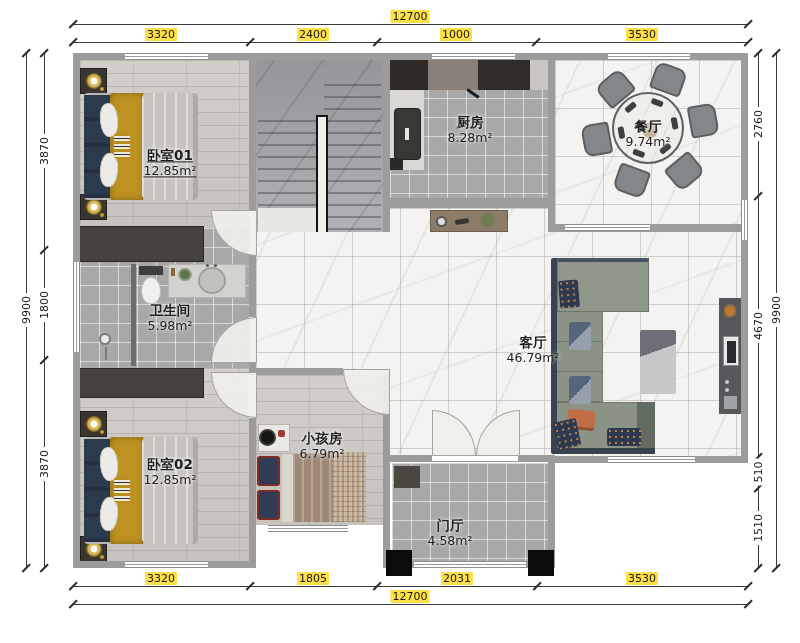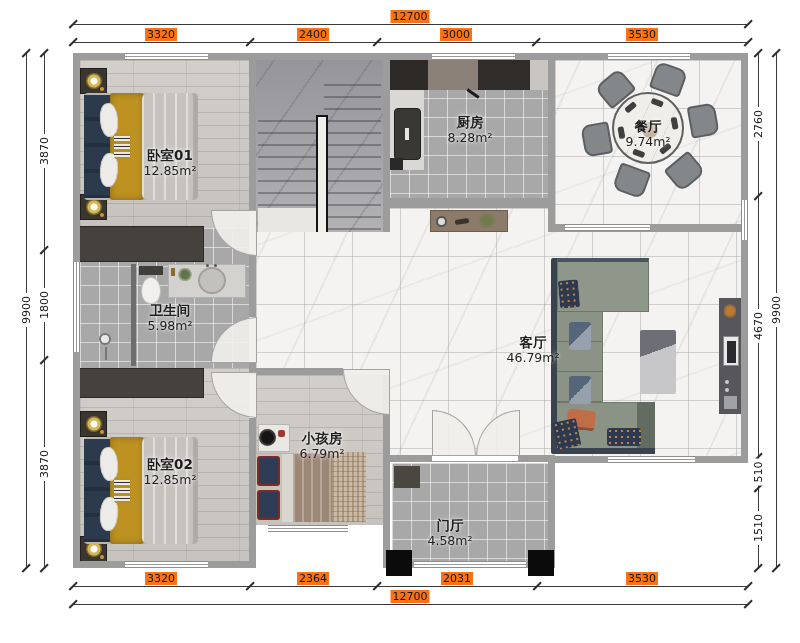--- a/index.html
+++ b/index.html
@@ -46,21 +46,21 @@
   .placemat{position:absolute;left:50%;top:50%;width:12px;height:6px;margin:-3px 0 0 -6px;background:#3f3f3f;border-radius:2px;}
   .navy-pat{background-color:#2e3950;background-image:radial-gradient(circle,#b98747 1px,transparent 1.5px);background-size:6px 6px;border-radius:3px;}
   
   .rlabel{position:absolute;transform:translate(-50%,-50%);text-align:center;color:#1e1e1e;z-index:40;line-height:1.2;
           text-shadow:0 0 3px rgba(255,255,255,.85),0 0 6px rgba(255,255,255,.6);white-space:nowrap;}
   .rname{font-size:13.5px;font-weight:700;}
   .rarea{font-size:12.5px;}
   
   .dline{position:absolute;background:#3a3a3a;}
   .tk{position:absolute;width:11px;height:1.5px;background:#2e2e2e;transform:translate(-50%,-50%) rotate(-45deg);}
-  .dlab{position:absolute;font-size:11px;color:#151515;transform:translate(-50%,-100%);background:#f97316;padding:0 2px;white-space:nowrap;z-index:5;}
+  .dlab{position:absolute;font-size:11px;color:#151515;transform:translate(-50%,-100%);background:#fde047;padding:0 2px;white-space:nowrap;z-index:5;}
   .dlabv{position:absolute;font-size:11px;color:#151515;transform:translate(-50%,-50%) rotate(-90deg);background:#fff;padding:0 3px;white-space:nowrap;z-index:5;}
 </style>
 </head>
 <body>
 
 <div id="canvas">
 
   <div class="floor marble" style="left:256px;top:208px;width:485px;height:248px;"></div>
   <div class="floor marble" style="left:555px;top:60px;width:186px;height:164px;"></div>
   <div class="floor tile" style="left:390px;top:60px;width:158px;height:138px;"></div>
@@ -234,21 +234,21 @@
   <div class="fan" style="left:211px;top:317px;width:46px;height:46px;border-radius:100% 0 0 0;"></div>
   <div class="fan" style="left:211px;top:372px;width:46px;height:46px;border-radius:0 0 0 100%;"></div>
   <div class="fan" style="left:343px;top:369px;width:47px;height:46px;border-radius:0 0 0 100%;"></div>
   <div style="position:absolute;left:432px;top:455px;width:86px;height:7px;background:#fff;border-top:1px solid #9a9a9a;border-bottom:1px solid #9a9a9a;box-sizing:border-box;"></div>
   <div class="fan" style="left:432px;top:410px;width:44px;height:46px;border-radius:0 100% 0 0;"></div>
   <div class="fan" style="left:476px;top:410px;width:44px;height:46px;border-radius:100% 0 0 0;"></div>
 
   <div class="col" style="left:386px;top:550px;width:26px;height:26px;"></div>
   <div class="col" style="left:528px;top:550px;width:26px;height:26px;"></div>
 
-  <div class="rlabel" style="left:170px;top:163px;">
+  <div class="rlabel" style="left:170px;top:163px;text-decoration:underline;">
     <div class="rname">卧室01</div>
     <div class="rarea">12.85m²</div>
   </div>
   <div class="rlabel" style="left:470px;top:130px;">
     <div class="rname">厨房</div>
     <div class="rarea">8.28m²</div>
   </div>
   <div class="rlabel" style="left:648px;top:134px;">
     <div class="rname">餐厅</div>
     <div class="rarea">9.74m²</div>
@@ -280,31 +280,31 @@
   <div class="dlab" style="left:410px;top:23px;">12700</div>
 
   <div class="dline" style="left:73px;top:42px;width:675px;height:1px;"></div>
   <div class="tk" style="left:73px;top:42px;"></div>
   <div class="tk" style="left:250px;top:42px;"></div>
   <div class="tk" style="left:377px;top:42px;"></div>
   <div class="tk" style="left:536px;top:42px;"></div>
   <div class="tk" style="left:748px;top:42px;"></div>
   <div class="dlab" style="left:161px;top:41px;">3320</div>
   <div class="dlab" style="left:313px;top:41px;">2400</div>
-  <div class="dlab" style="left:456px;top:41px;">3000</div>
+  <div class="dlab" style="left:456px;top:41px;">1000</div>
   <div class="dlab" style="left:642px;top:41px;">3530</div>
 
   <div class="dline" style="left:73px;top:586px;width:675px;height:1px;"></div>
   <div class="tk" style="left:73px;top:586px;"></div>
   <div class="tk" style="left:250px;top:586px;"></div>
   <div class="tk" style="left:377px;top:586px;"></div>
   <div class="tk" style="left:537px;top:586px;"></div>
   <div class="tk" style="left:748px;top:586px;"></div>
   <div class="dlab" style="left:161px;top:585px;">3320</div>
-  <div class="dlab" style="left:313px;top:585px;">2364</div>
+  <div class="dlab" style="left:313px;top:585px;">1805</div>
   <div class="dlab" style="left:457px;top:585px;">2031</div>
   <div class="dlab" style="left:642px;top:585px;">3530</div>
 
   <div class="dline" style="left:73px;top:604px;width:675px;height:1px;"></div>
   <div class="tk" style="left:73px;top:604px;"></div>
   <div class="tk" style="left:748px;top:604px;"></div>
   <div class="dlab" style="left:410px;top:603px;">12700</div>
 
   <div class="dline" style="left:26px;top:53px;width:1px;height:515px;"></div>
   <div class="tk" style="left:26px;top:53px;"></div>

